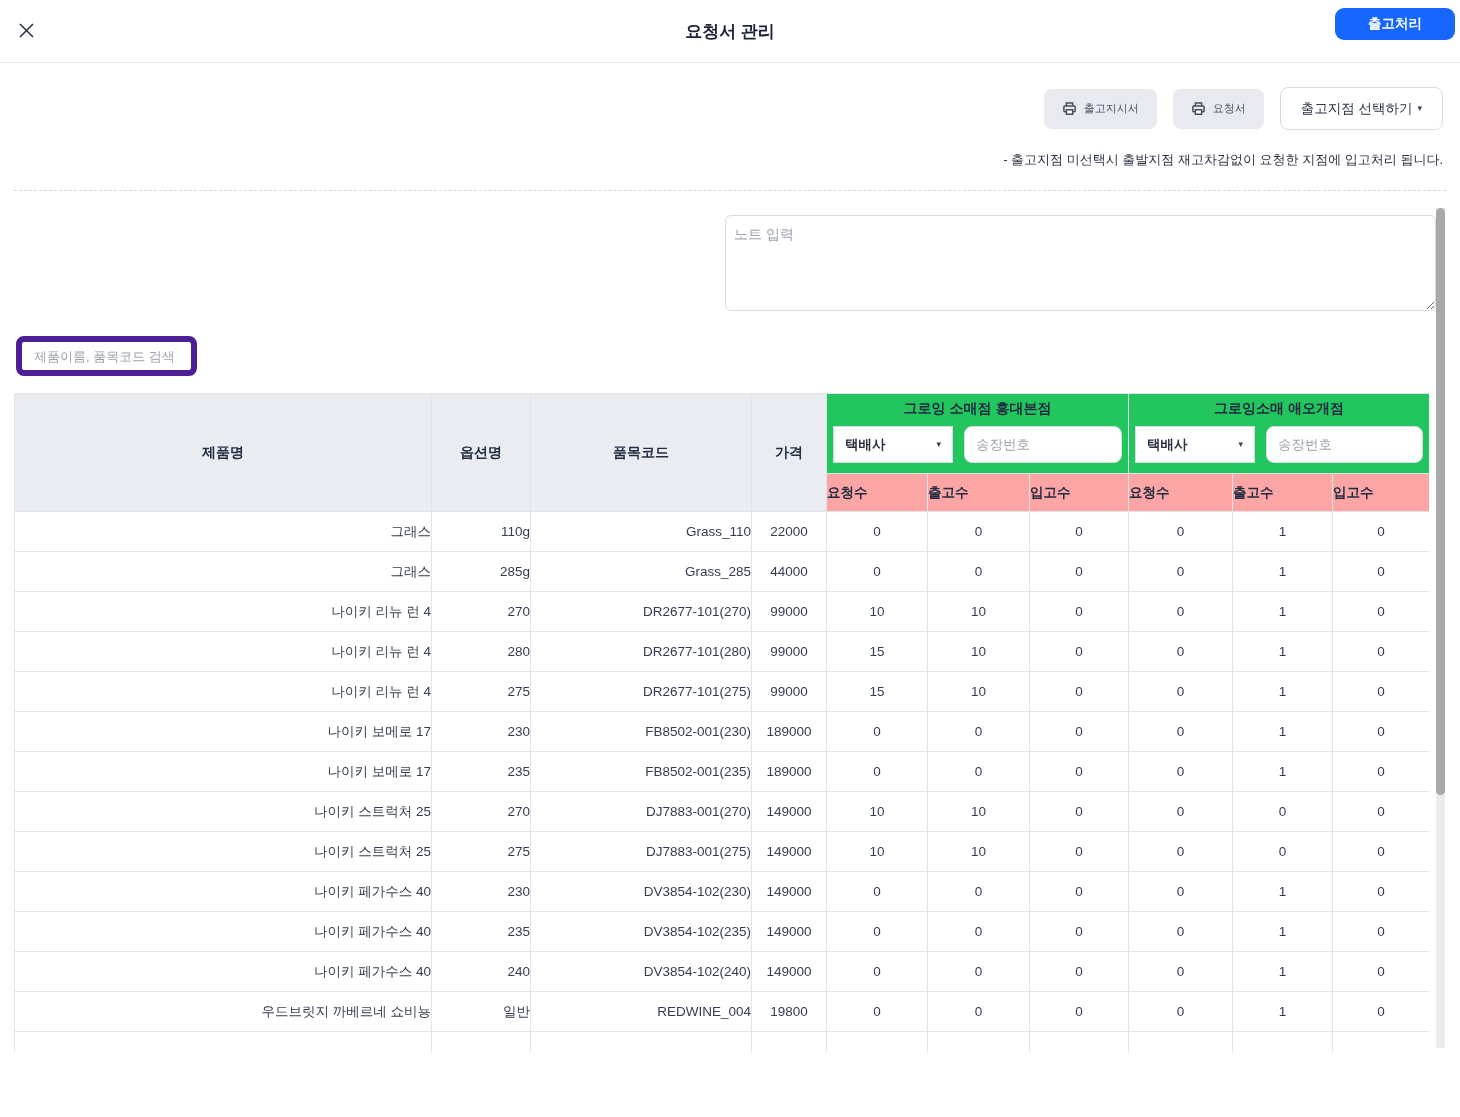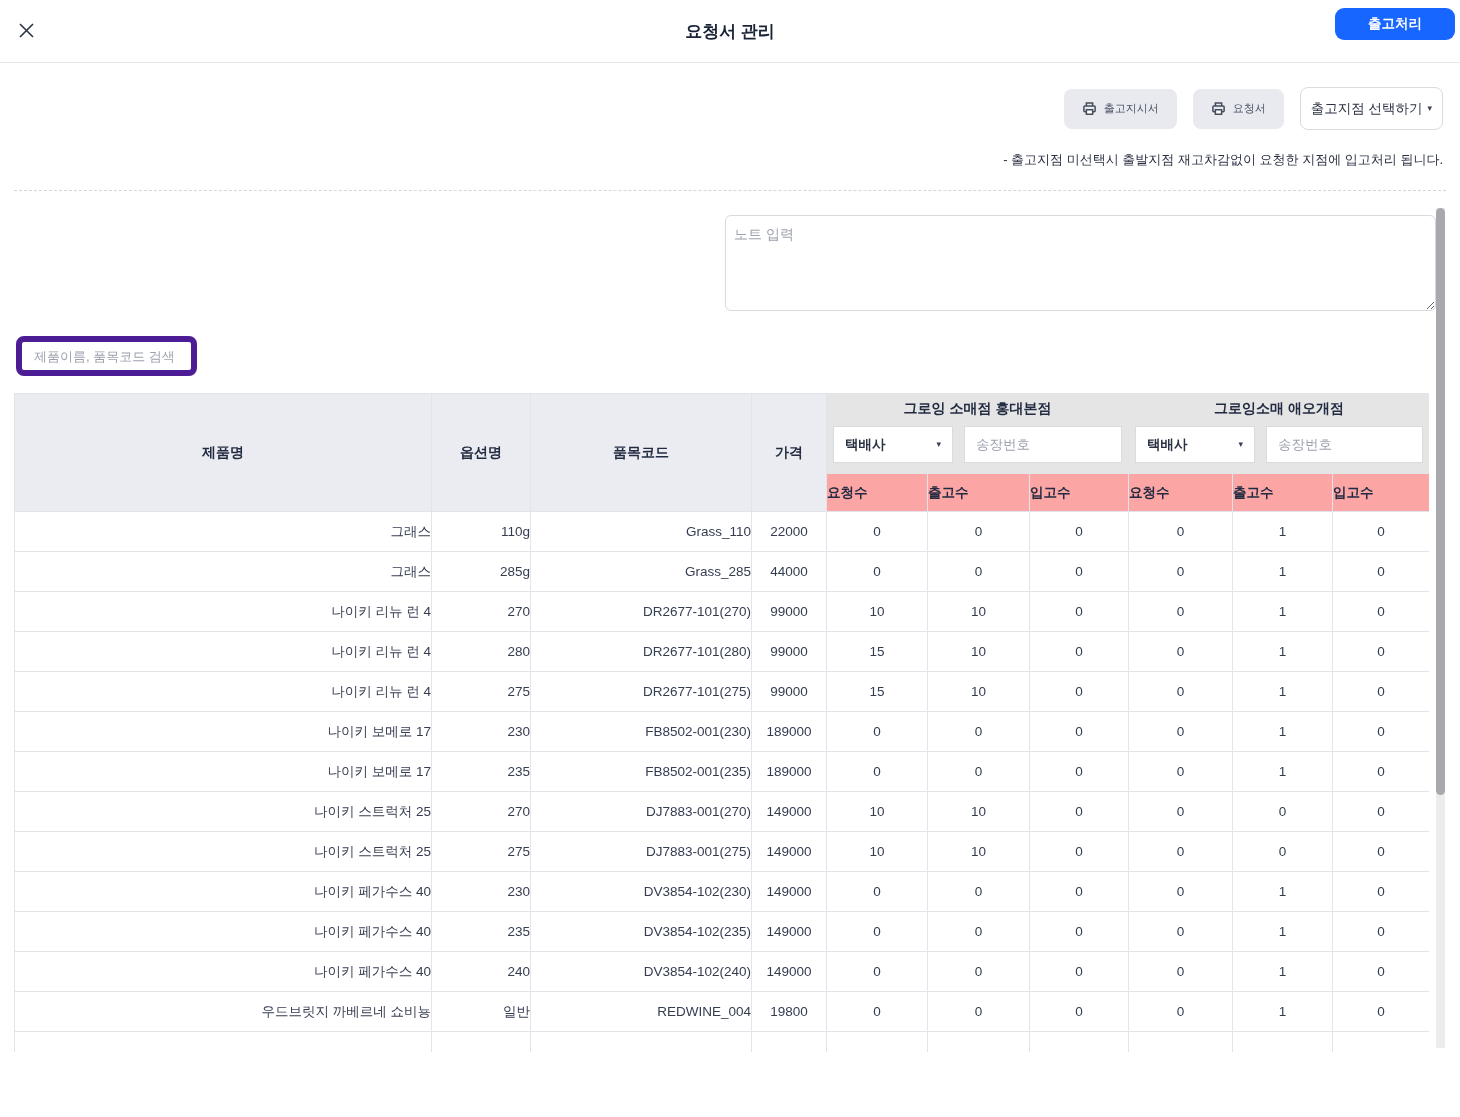--- a/index.html
+++ b/index.html
@@ -17,21 +17,21 @@
   .primary-btn { position: absolute; right: 5px; top: 8px; width: 120px; height: 32px;
     background: #1666ff; color: #fff; border: none; border-radius: 9px;
     font-size: 13.5px; font-weight: bold; cursor: pointer;
     font-family: "Liberation Sans", "DejaVu Sans", sans-serif; }
 
   
   .toolbar { position: absolute; top: 87px; right: 17px; display: flex; gap: 16px; align-items: center; }
   .gray-btn { height: 40px; padding: 0 18px; background: #e9eaf0; border: none; border-radius: 8px;
     display: flex; align-items: center; gap: 7px; font-size: 11px; color: #4a5263;
     cursor: pointer; font-family: inherit; }
-  .outline-btn { height: 43px; padding: 0 10px; background: #fff; border: 1px solid #d9dbe1;
+  .outline-btn { height: 43px; padding: 0 20px; background: #fff; border: 1px solid #d9dbe1;
     border-radius: 8px; display: flex; align-items: center; gap: 5px; font-size: 13.5px;
     color: #2b3243; cursor: pointer; font-family: inherit; }
   .caret { font-size: 9px; color: #3a4154; line-height: 1; }
 
   .notice { position: absolute; top: 151px; right: 17px; font-size: 13px; color: #2b3142; }
 
   .dashed-divider { position: absolute; top: 190px; left: 14px; width: 1432px; height: 0;
     border-top: 1px dashed #d6d6da; }
 
   
@@ -44,30 +44,30 @@
     font-family: inherit; color: #343c50; outline: none; }
   .search-input::placeholder { color: #9ca1ad; }
 
   
   .table-wrap { position: absolute; left: 14px; top: 393px; width: 1415px; height: 659px;
     overflow: hidden; }
   table { width: 1415px; border-collapse: collapse; table-layout: fixed; }
   th, td { border: 1px solid #e3e4e9; }
   th.main-col { background: #ebecf1; font-size: 14px; font-weight: bold; color: #222b41;
     text-align: center; }
-  th.store-col { background: #e5e5e5; vertical-align: top; padding: 0; }
+  th.store-col { background: #22c55e; vertical-align: top; padding: 0; }
   .store-title { height: 30px; display: flex; align-items: center; justify-content: center;
     font-size: 14px; font-weight: bold; color: #222b41; }
   .store-controls { display: flex; gap: 11px; padding: 2px 6px 10px 6px; align-items: center; }
   .courier-select { width: 120px; height: 37px; background: #fff; border: 1px solid #d9dbe1;
     border-radius: 0; display: flex; align-items: center; justify-content: space-between;
     padding: 0 11px; font-size: 13.5px; font-weight: bold; color: #2a3143; cursor: pointer;
     font-family: inherit; flex: none; }
   .invoice-input { flex: 1; min-width: 0; height: 37px; border: 1px solid #d9dbe1;
-    border-radius: 0; padding: 0 11px; font-size: 13.5px; font-family: inherit;
+    border-radius: 8px; padding: 0 11px; font-size: 13.5px; font-family: inherit;
     color: #343c50; outline: none; }
   .invoice-input::placeholder { color: #9ca1ad; }
   th.sub-col { height: 38px; background: #fca5a5; font-size: 13.5px; font-weight: bold;
     color: #222b41; text-align: left; }
   td { height: 40px; font-size: 13.5px; color: #343c50; background: #fff; }
   td.al { text-align: right; padding-left: 9px; }
   td.ac { text-align: center; }
   tr.partial td { height: 40px; }
 
   

